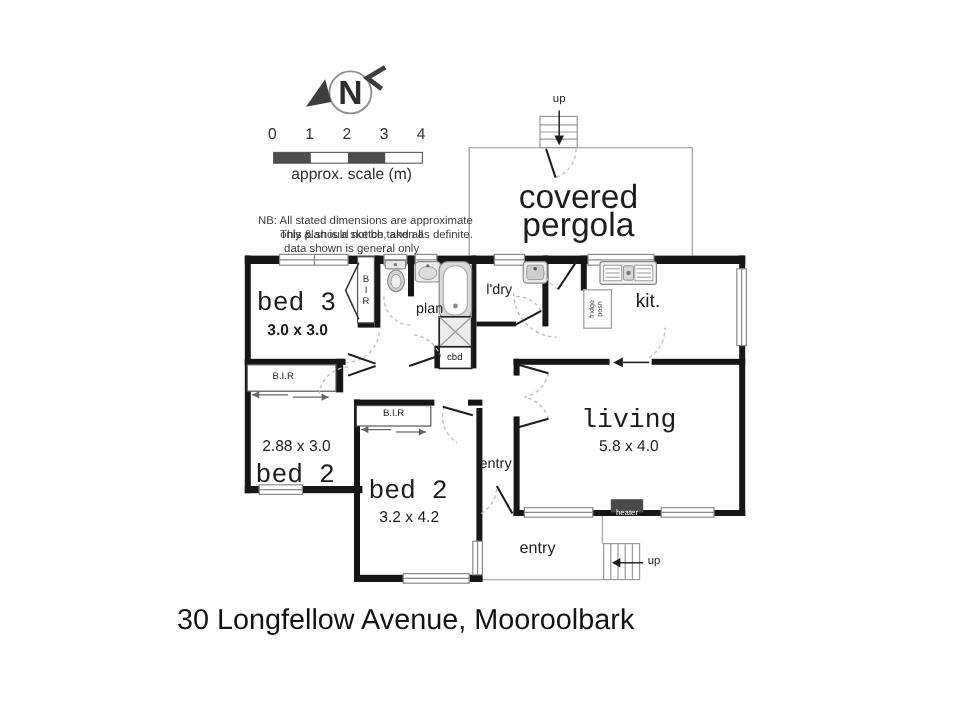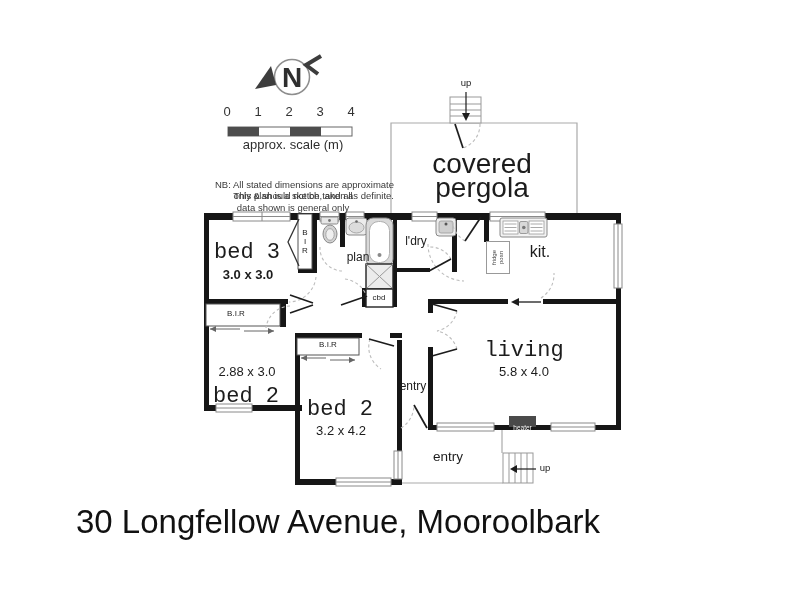--- a/index.html
+++ b/index.html
@@ -22,21 +22,21 @@
   #pergola-label{font-size:28px;line-height:24px;}
   #kit-label{font-size:16px;text-align:right;}
   #bath-label{font-size:12px;}
   #heater-box{position:absolute;left:509px;top:416px;width:27px;height:11px;background:#4a4a4a;
               z-index:3;text-align:center;}
   #heater-box span{font-size:6.5px;line-height:11px;color:#fff;}
   #fridge-box{position:absolute;left:486px;top:241px;width:22px;height:31px;border:1px solid #999;
               background:#fff;z-index:2;display:flex;align-items:center;justify-content:center;}
   #fridge-box span{transform:rotate(-90deg);font-size:6px;line-height:6.5px;color:#444;
                    white-space:pre-line;text-align:center;}
-  #address{position:absolute;left:0;top:503px;width:676px;text-align:center;font-size:33px;
+  #address{position:absolute;left:0;top:503px;width:676px;text-align:center;font-size:24px;
            color:#111;z-index:2;}
   #bir3-label{font-size:8px;line-height:9px;}
   #scale-label{font-size:13px;color:#2e2e2e;}
 </style>
 </head>
 <body>
 
 <div id="stage">
 
   <svg id="plan-svg" width="800" height="600" viewBox="0 0 800 600">

